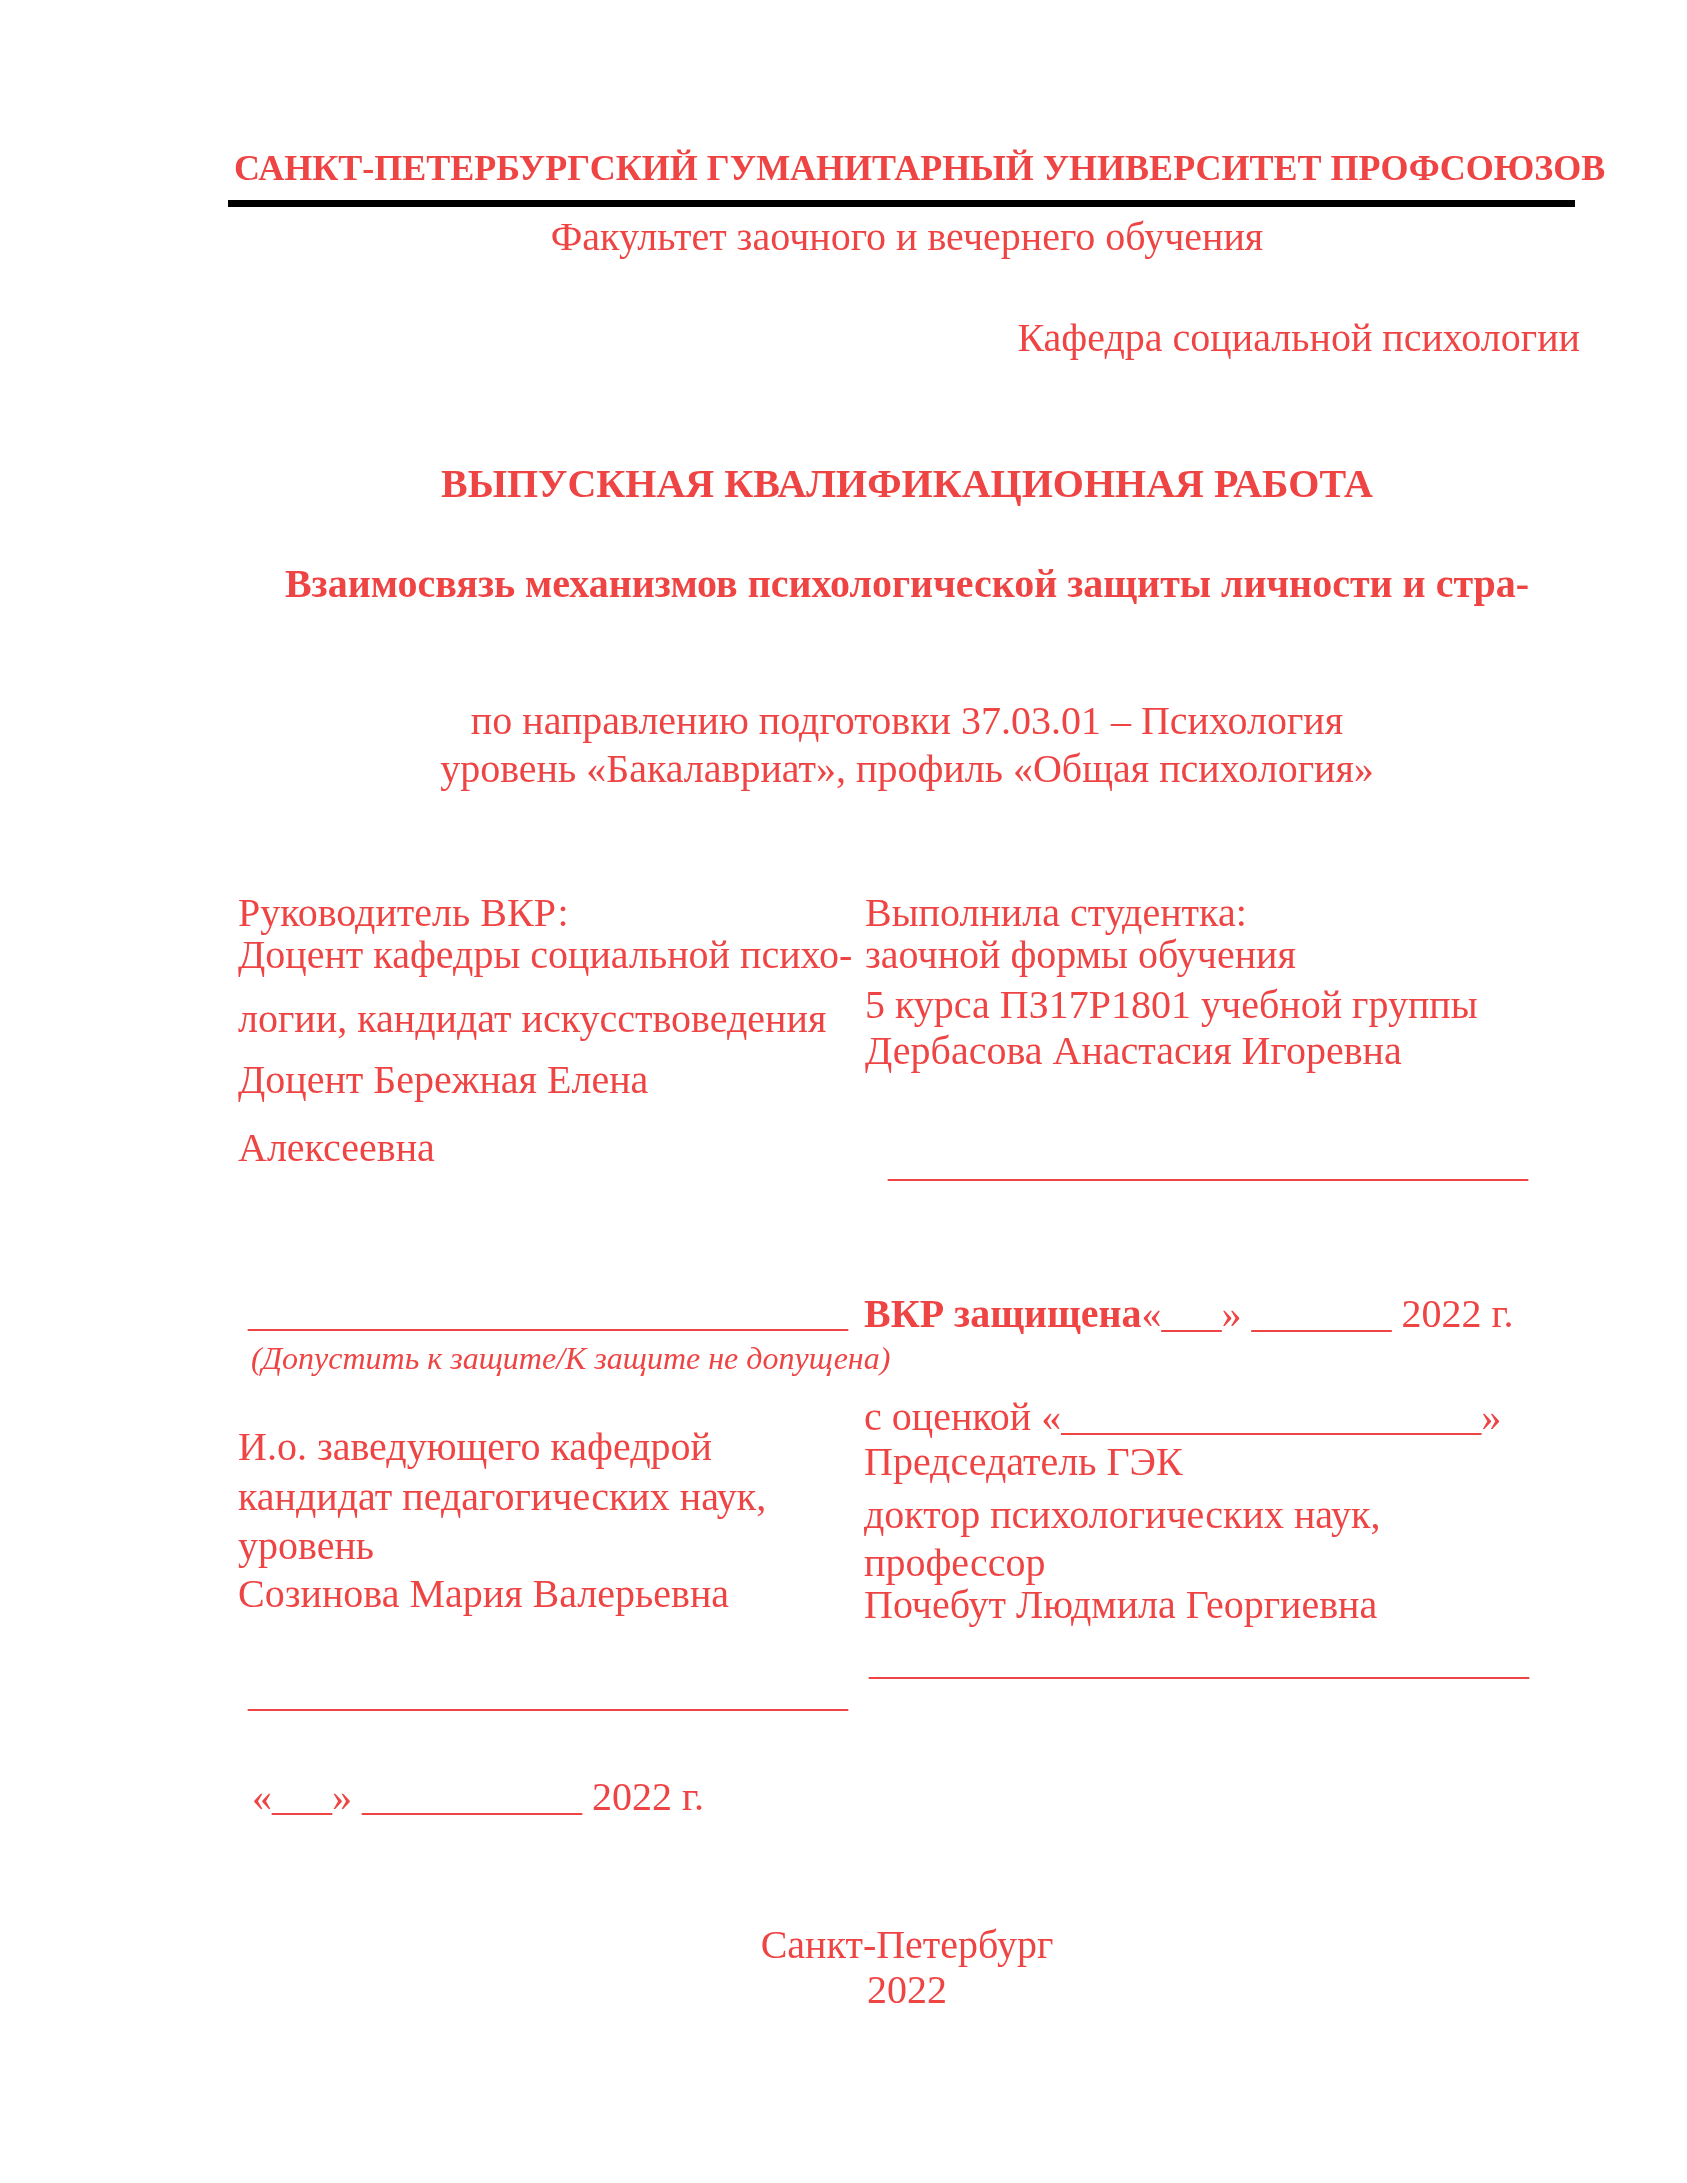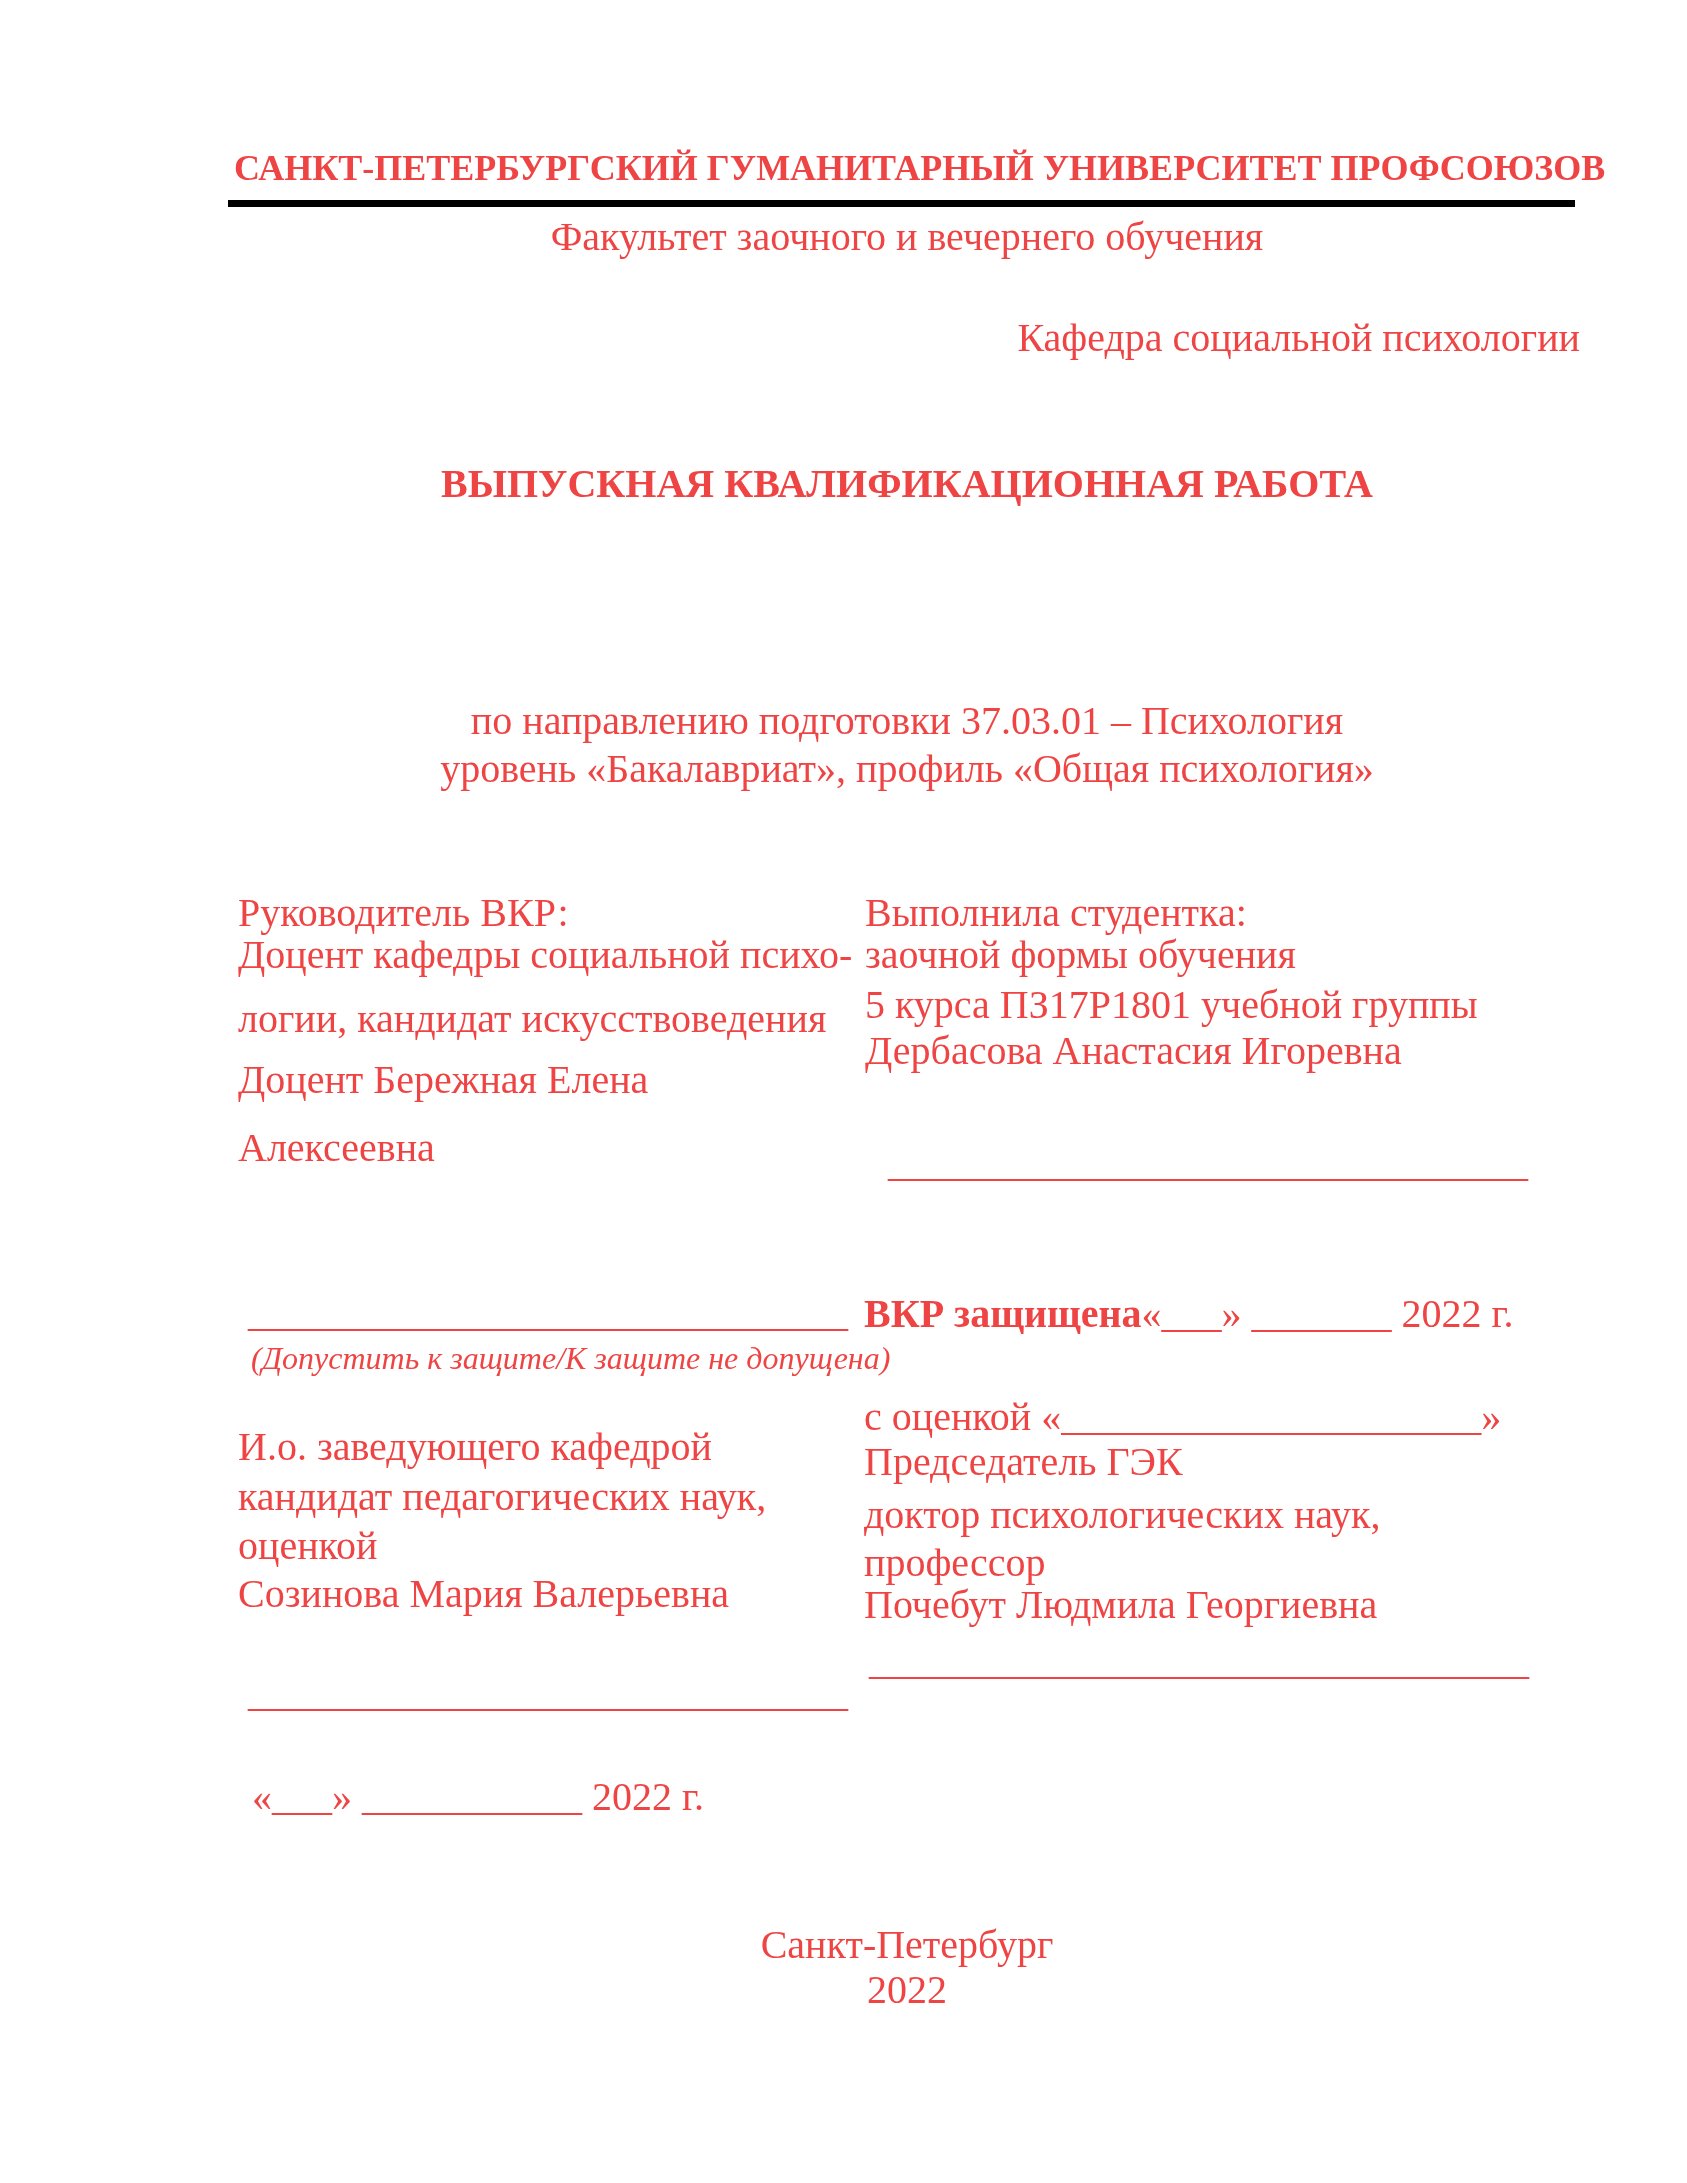--- a/index.html
+++ b/index.html
@@ -46,40 +46,41 @@
 <body>
 
 <div class="page">
 
   <div class="t b caps center" style="top:148px;">САНКТ-ПЕТЕРБУРГСКИЙ ГУМАНИТАРНЫЙ УНИВЕРСИТЕТ ПРОФСОЮЗОВ</div>
   <div class="rule" style="top:200px; left:228px; width:1347px; height:7.1px;"></div>
   <div class="t center" style="top:217px;">Факультет заочного и вечернего обучения</div>
   <div class="t right" style="top:318px;">Кафедра социальной психологии</div>
 
   <div class="t b center" style="top:464px;">ВЫПУСКНАЯ КВАЛИФИКАЦИОННАЯ РАБОТА</div>
+  <div class="t b center" style="top:564px;">Взаимосвязь механизмов психологической защиты личности и стра-</div>
   <div class="t center" style="top:701px;">по направлению подготовки 37.03.01 – Психология</div>
   <div class="t center" style="top:749px;">уровень «Бакалавриат», профиль «Общая психология»</div>
 
   <div class="t" style="top:893px; left:238px;">Руководитель ВКР:</div>
   <div class="t" style="top:935px; left:238px;">Доцент кафедры социальной психо-</div>
   <div class="t" style="top:999px; left:238px;">логии, кандидат искусствоведения</div>
   <div class="t" style="top:1060px; left:238px;">Доцент Бережная Елена</div>
   <div class="t" style="top:1128px; left:238px;">Алексеевна</div>
 
   <div class="t" style="top:893px; left:865px;">Выполнила студентка:</div>
   <div class="t" style="top:935px; left:865px;">заочной формы обучения</div>
   <div class="t" style="top:985px; left:865px;">5 курса ПЗ17Р1801 учебной группы</div>
   <div class="t" style="top:1031px; left:865px;">Дербасова Анастасия Игоревна</div>
   <div class="t" style="top:1143px; left:888px;">________________________________</div>
 
   <div class="t" style="top:1293px; left:248px;">______________________________</div>
   <div class="t i small" style="top:1342px; left:251px;">(Допустить к защите/К защите не допущена)</div>
   <div class="t" style="top:1427px; left:238px;">И.о. заведующего кафедрой</div>
   <div class="t" style="top:1477px; left:238px;">кандидат педагогических наук,</div>
-  <div class="t" style="top:1526px; left:238px;">оценкой</div>
+  <div class="t" style="top:1526px; left:238px;">уровень</div>
   <div class="t" style="top:1574px; left:238px;">Созинова Мария Валерьевна</div>
   <div class="t" style="top:1673px; left:248px;">______________________________</div>
   <div class="t" style="top:1777px; left:252px;">«___» ___________ 2022 г.</div>
 
   <div class="t" style="top:1294px; left:864px;">
     <span class="b">ВКР защищена</span><span class="rest-gap">«___» _______ 2022 г.</span>
   </div>
   <div class="t" style="top:1397px; left:864px;">с оценкой «_____________________»</div>
   <div class="t" style="top:1442px; left:864px;">Председатель ГЭК</div>
   <div class="t" style="top:1495px; left:864px;">доктор психологических наук,</div>

